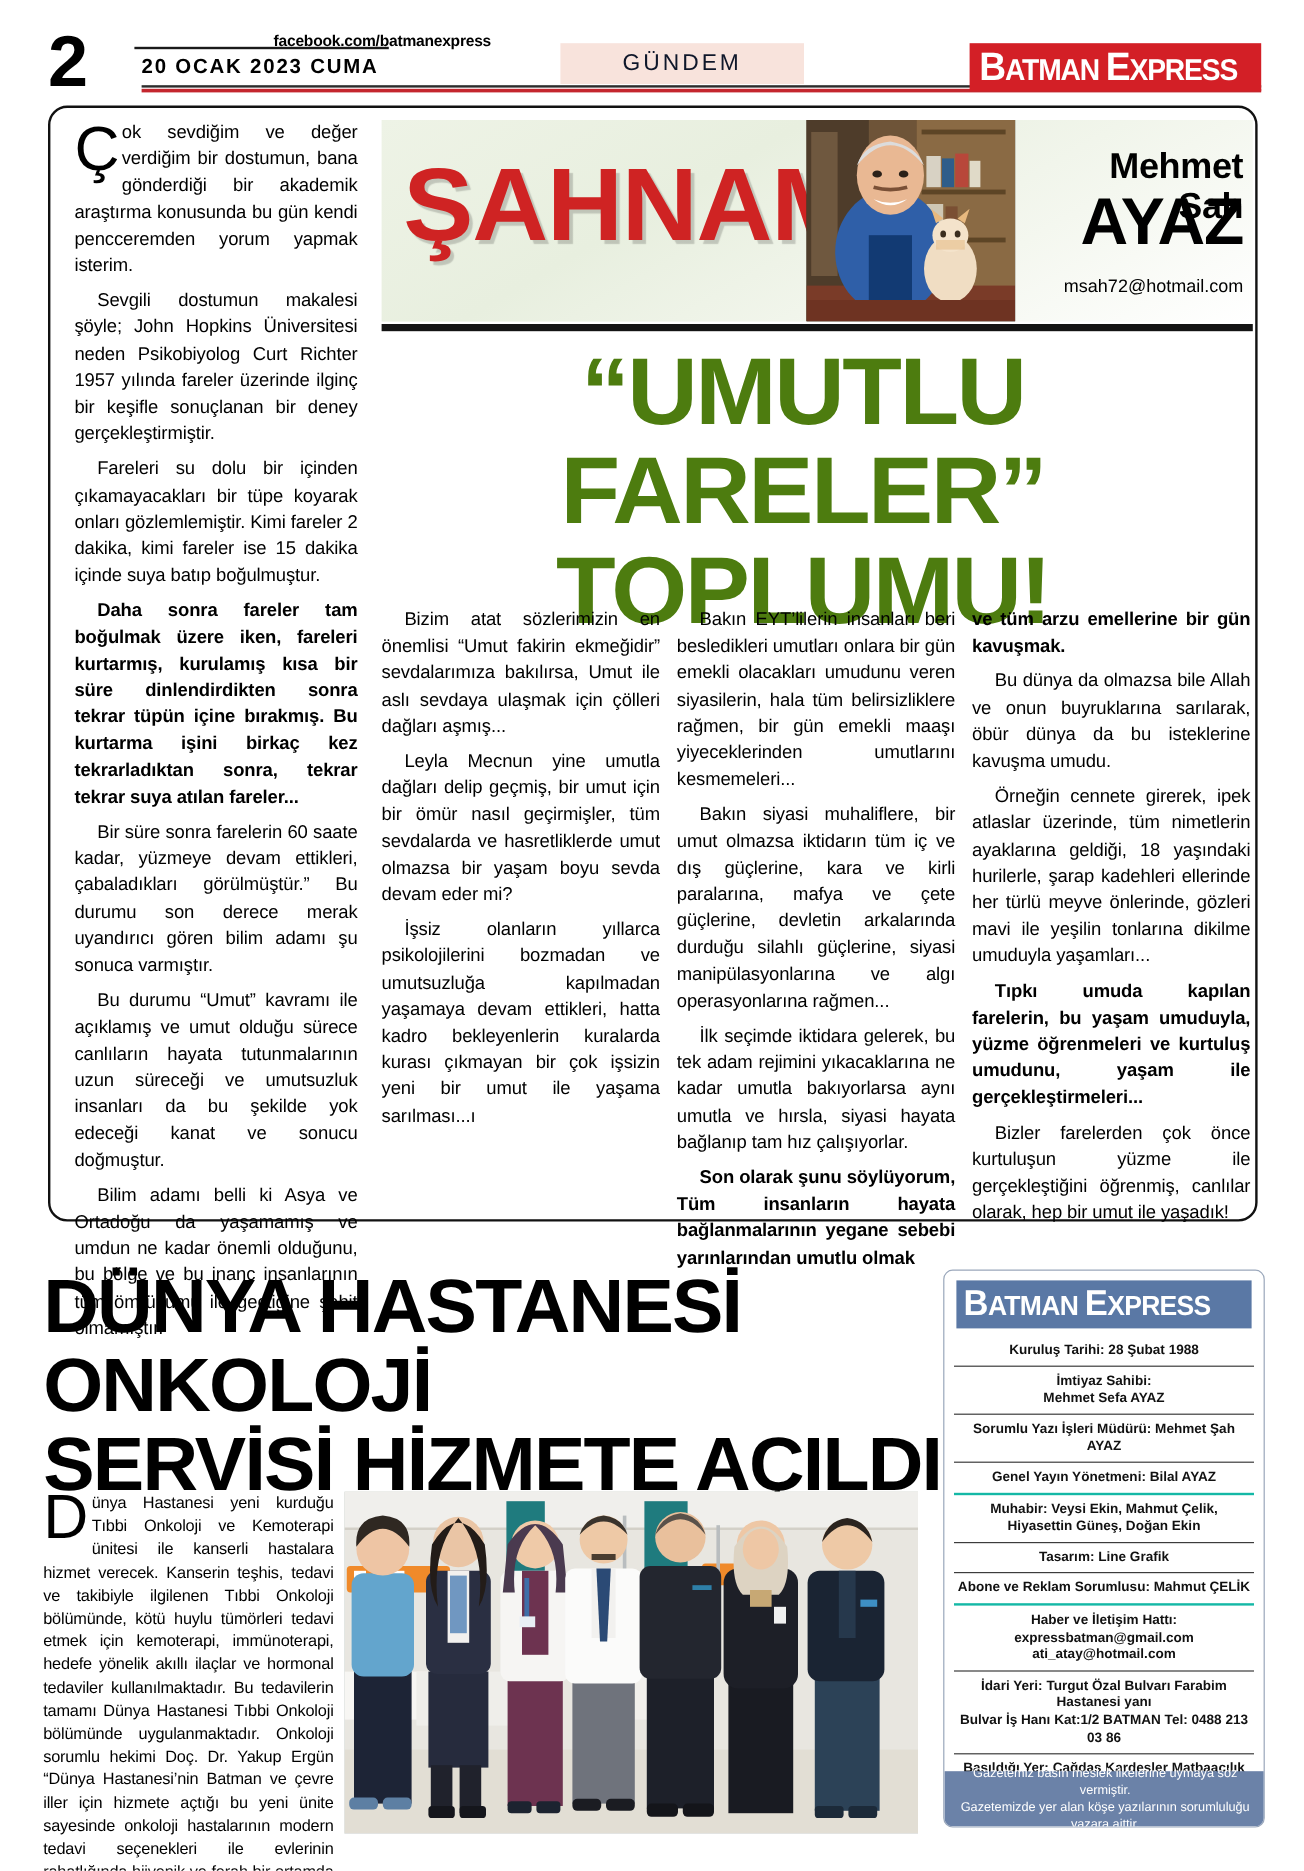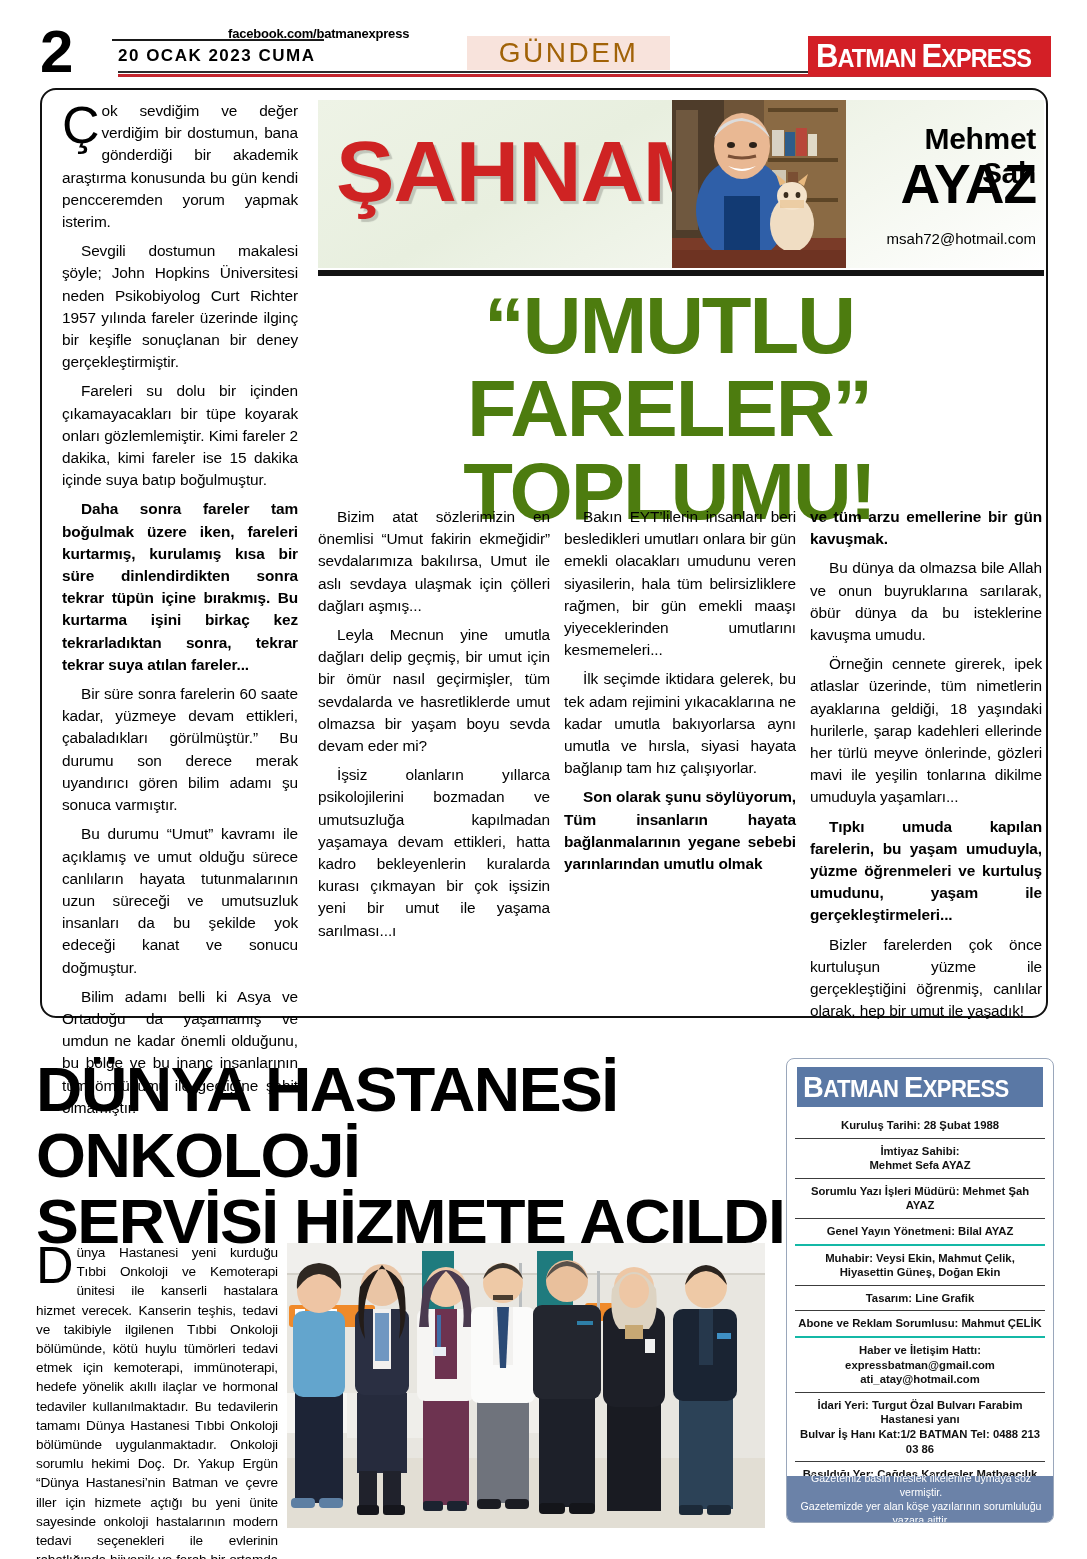--- a/index.html
+++ b/index.html
@@ -33,21 +33,21 @@
     font-size:17px;font-weight:700;letter-spacing:1.5px;
     font-family:"Liberation Sans", sans-serif;
     white-space:nowrap;
   }
   .section-band{
     position:absolute;left:467px;top:36px;width:203px;height:34px;
     background:#f8e3dc;
   }
   .section-band span{
     display:block;text-align:center;line-height:34px;
-    font-size:28px;letter-spacing:2.5px;font-weight:500;color:#a16207;border-radius:13px;
+    font-size:19px;letter-spacing:2.5px;font-weight:500;color:#0f172a;border-radius:13px;
   }
   .rule-red{
     position:absolute;left:118px;top:74px;width:933px;height:3px;background:#c4262e;
   }
   .rule-dark{
     position:absolute;left:118px;top:71px;width:933px;height:2px;background:#2b2b2b;
   }
   .brandbox{
     position:absolute;left:808px;top:36px;width:243px;height:40px;
     background:#d31f26;overflow:hidden;
@@ -282,20 +282,21 @@
   </div>
 
   <div class="cols">
     <div class="bcol c1">
       <p>Bizim atat sözlerimizin en önemlisi “Umut fakirin ekmeğidir” sevdalarımıza bakılırsa, Umut ile aslı sevdaya ulaşmak için çölleri dağları aşmış...</p>
       <p>Leyla Mecnun yine umutla dağları delip geçmiş, bir umut için bir ömür nasıl geçirmişler, tüm sevdalarda ve hasretliklerde umut olmazsa bir yaşam boyu sevda devam eder mi?</p>
       <p>İşsiz olanların yıllarca psikolojilerini bozmadan ve umutsuzluğa kapılmadan yaşamaya devam ettikleri, hatta kadro bekleyenlerin kuralarda kurası çıkmayan bir çok işsizin yeni bir umut ile yaşama sarılması...ı</p>
     </div>
     <div class="bcol c2">
       <p>Bakın EYT’lilerin insanları beri besledikleri umutları onlara bir gün emekli olacakları umudunu veren siyasilerin, hala tüm belirsizliklere rağmen, bir gün emekli maaşı yiyeceklerinden umutlarını kesmemeleri...</p>
+      <p>Bakın siyasi muhaliflere, bir umut olmazsa iktidarın tüm iç ve dış güçlerine, kara ve kirli paralarına, mafya ve çete güçlerine, devletin arkalarında durduğu silahlı güçlerine, siyasi manipülasyonlarına ve algı operasyonlarına rağmen...</p>
       <p>İlk seçimde iktidara gelerek, bu tek adam rejimini yıkacaklarına ne kadar umutla bakıyorlarsa aynı umutla ve hırsla, siyasi hayata bağlanıp tam hız çalışıyorlar.</p>
       <p class="b">Son olarak şunu söylüyorum, Tüm insanların hayata bağlanmalarının yegane sebebi yarınlarından umutlu olmak</p>
     </div>
     <div class="bcol c3">
       <p class="b" style="text-indent:0">ve tüm arzu emellerine bir gün kavuşmak.</p>
       <p>Bu dünya da olmazsa bile Allah ve onun buyruklarına sarılarak, öbür dünya da bu isteklerine kavuşma umudu.</p>
       <p>Örneğin cennete girerek, ipek atlaslar üzerinde, tüm nimetlerin ayaklarına geldiği, 18 yaşındaki hurilerle, şarap kadehleri ellerinde her türlü meyve önlerinde, gözleri mavi ile yeşilin tonlarına dikilme umuduyla yaşamları...</p>
       <p class="b">Tıpkı umuda kapılan farelerin, bu yaşam umuduyla, yüzme öğrenmeleri ve kurtuluş umudunu, yaşam ile gerçekleştirmeleri...</p>
       <p>Bizler farelerden çok önce kurtuluşun yüzme ile gerçekleştiğini öğrenmiş, canlılar olarak, hep bir umut ile yaşadık!</p>
     </div>

